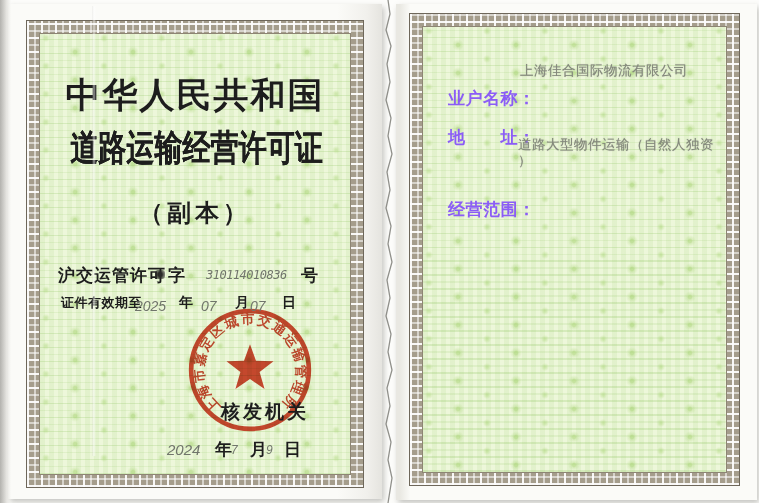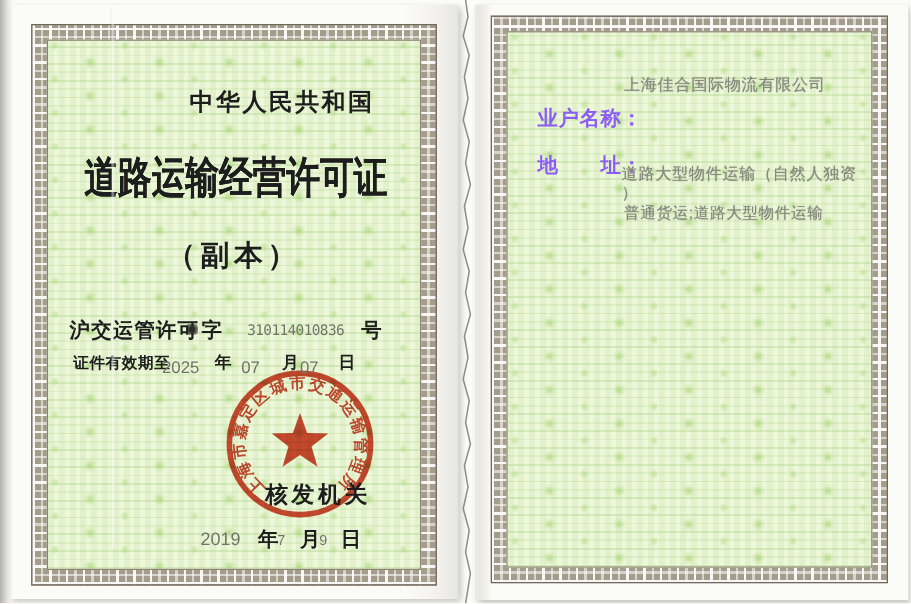--- a/index.html
+++ b/index.html
@@ -44,24 +44,24 @@
     background-position:6px 4px,35px 18px,0 0,0 0;
   }
   .crease{
     position:absolute;left:92px;top:6px;width:4px;height:450px;z-index:4;
     background:linear-gradient(90deg,rgba(0,0,0,.05),rgba(255,255,255,.55),rgba(0,0,0,0));
   }
   .fold{position:absolute;left:380px;top:0;width:16px;height:503px;z-index:5;}
   .txt{position:absolute;z-index:3;color:#1d1d1d;white-space:nowrap;}
   .serif{font-family:"Liberation Serif","DejaVu Serif",serif;}
   .center{text-align:center;}
-  .country{left:40px;top:72px;width:342px;font-size:20px;font-weight:700;letter-spacing:2px;margin-left:24px;}
+  .country{left:40px;top:72px;width:310px;font-size:35px;font-weight:700;letter-spacing:2px;}
   .title{left:35px;top:124px;width:320px;font-size:36px;font-weight:900;transform:scaleX(.78);transform-origin:center;letter-spacing:0px;text-shadow:0 0 .6px #000;}
   .copytype{left:40px;top:197px;width:310px;font-size:24px;font-weight:600;letter-spacing:4px;}
-  .stamp{color:#70756b;}
+  .stamp{color:#70756b;font-style:italic;}
   .permit-prefix{left:58px;top:264px;font-size:17px;font-weight:700;letter-spacing:1px;}
   .smudge{position:absolute;left:155px;top:270px;width:10px;height:9px;z-index:3;border-radius:2px;
           background:radial-gradient(circle,#2a2a28 30%,rgba(42,42,40,.55) 70%,rgba(42,42,40,0));}
   .permit-zi{left:168px;top:264px;font-size:17px;font-weight:700;}
   .permit-number{left:206px;top:268px;font-size:12px;font-family:"DejaVu Sans Mono",monospace;letter-spacing:-.5px;}
   .permit-hao{left:301px;top:264px;font-size:17px;font-weight:700;}
   .validity-label{left:61px;top:294px;font-size:13px;font-weight:600;letter-spacing:.5px;}
   .v-year{left:135px;top:298px;font-size:14px;}
   .v-yu{left:179px;top:294px;font-size:14px;font-weight:600;}
   .v-month{left:201px;top:298px;font-size:14px;}
@@ -137,30 +137,30 @@
     <defs>
       <path id="sealArc" d="M 36.2 98.9 A 45 45 0 1 1 87.8 98.9" fill="none"></path>
     </defs>
     <text font-size="13" fill="#cb3a22" font-weight="600" letter-spacing="0.5">
       <textPath href="#sealArc" startOffset="2" textLength="220" lengthAdjust="spacing">上海市嘉定区城市交通运输管理所</textPath>
     </text>
   </svg>
 
   <div class="txt issuer">核发机关</div>
 
-  <span class="txt d-year stamp">2019</span>
+  <span class="txt d-year stamp">2024</span>
   <span class="txt d-yu">年</span>
   <span class="txt d-month stamp">7</span>
   <span class="txt d-mu">月</span>
   <span class="txt d-day stamp">9</span>
   <span class="txt d-du">日</span>
 
   <span class="txt field-label f0-label">业户名称：</span>
   <span class="txt field-value f0-value">上海佳合国际物流有限公司</span>
 
   <span class="txt field-label f1-label">地　　址：</span>
 
   <span class="txt field-value f2-value">道路大型物件运输（自然人独资</span>
   <span class="txt field-value f2-value2">）</span>
 
-  <span class="txt field-value f3-value">普通货运;道路大型物件运输</span>
+  <span class="txt field-label f3-label">经营范围：</span>
 
 </div>
 
 </body></html>

